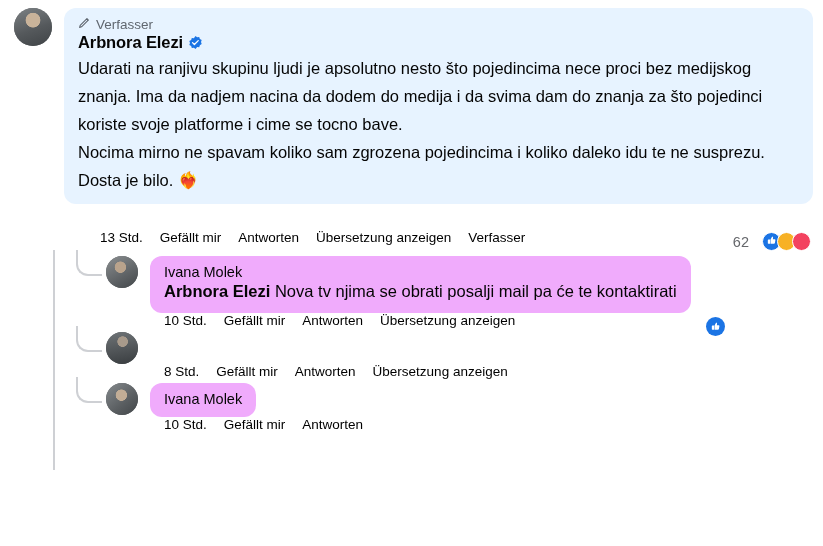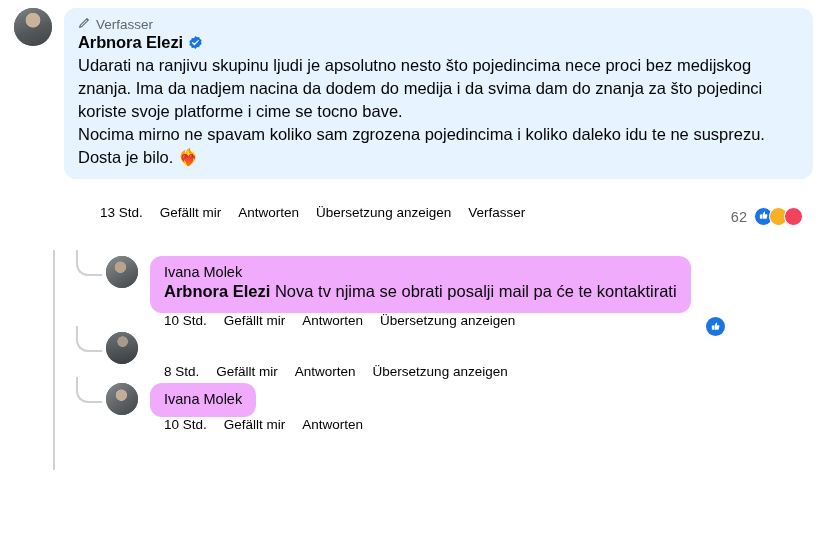--- a/index.html
+++ b/index.html
@@ -97,21 +97,21 @@
     font-weight: 700;
     letter-spacing: -0.1px;
   }
   .verified {
     width: 15px; height: 15px;
     display: inline-block;
   }
 
   .comment-text {
     font-size: 16.5px;
-    line-height: 23px;
+    line-height: 28px;
     color: #050505;
     white-space: pre-wrap;
     word-wrap: break-word;
   }
 
   .root-meta {
     padding-left: 100px;
     padding-top: 6px;
     position: relative;
     height: 34px;
@@ -120,25 +120,25 @@
   .root-meta-inner {
     display: flex;
     align-items: center;
     gap: 17px;
     font-size: 13.5px;
   }
 
   
   .reactions {
     position: absolute;
-    right: 20px;
+    right: 12px;
     top: 8px;
     display: flex;
     align-items: center;
-    gap: 5px;
+    gap: 11px;
   }
   .react-count {
     font-size: 14.5px;
     color: #65676b;
     margin-right: 2px;
   }
   .pill {
     display: flex;
     align-items: center;
   }

